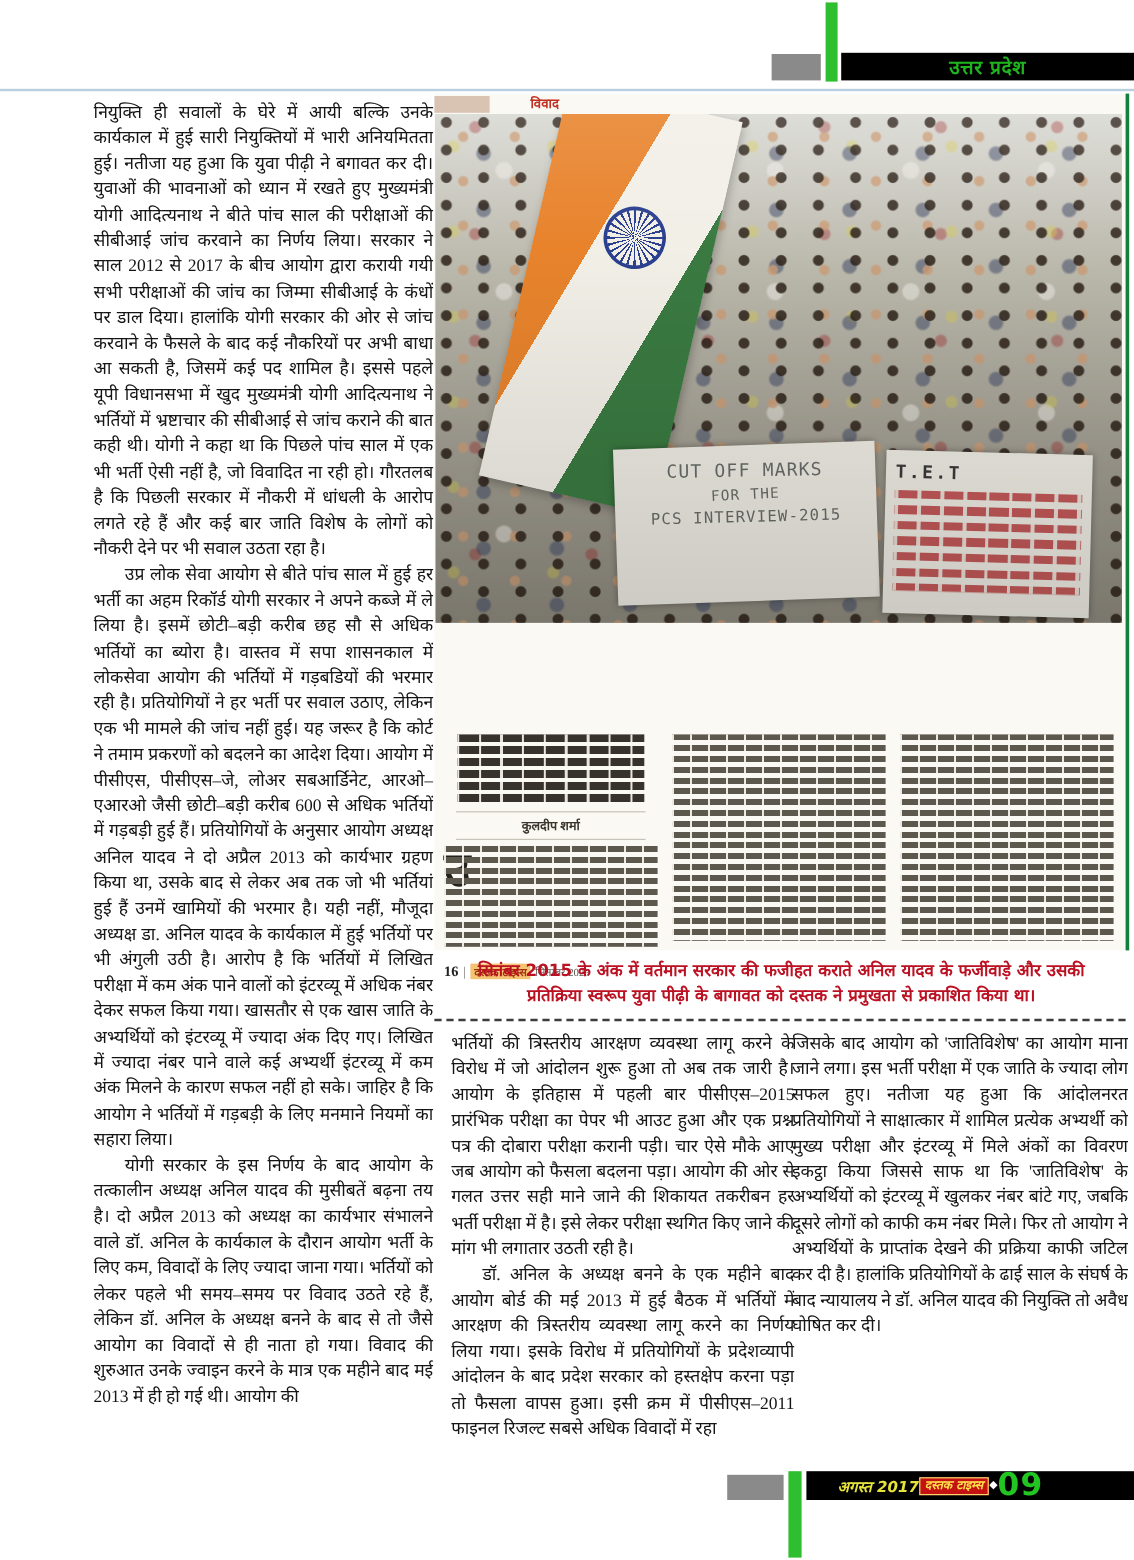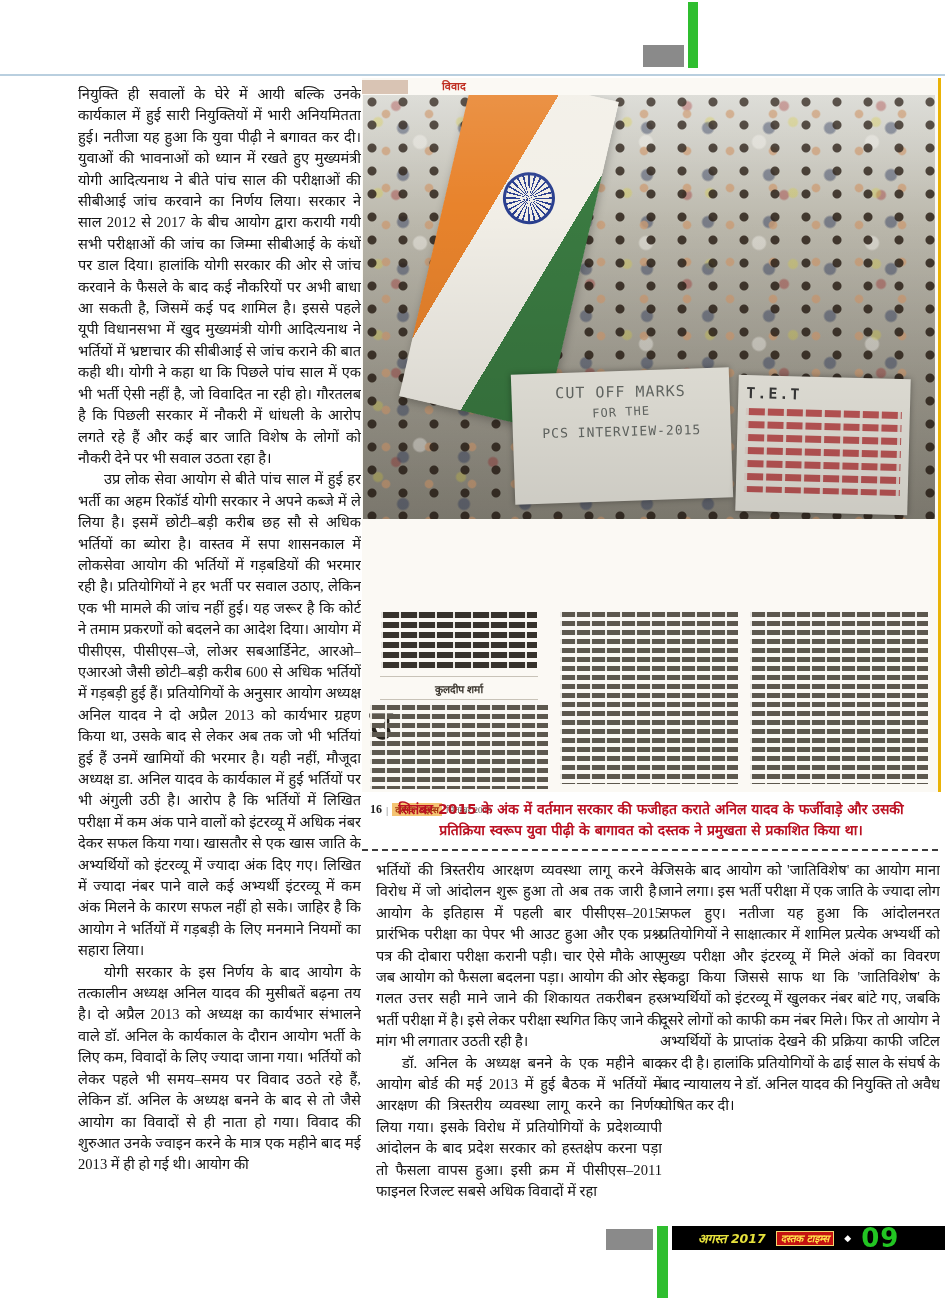--- a/index.html
+++ b/index.html
@@ -18,21 +18,21 @@
   
   .col{position:absolute;font-size:14.6px;line-height:21.4px;text-align:justify;overflow:hidden;}
   .col p{margin:0;}
   .col p.ind{text-indent:26px;}
   .col-left{left:78px;top:84px;width:283px;height:1118px;}
   .col-mid{left:376px;top:860px;width:286px;height:342px;}
   .col-right{left:660px;top:860px;width:280px;height:342px;}
 
   
   .clipping{position:absolute;left:362px;top:78px;width:576px;height:714px;background:#fbf9f4;
-            border-right:3px solid #eab308;}
+            border-right:3px solid #15803d;}
   .clip-tan{position:absolute;left:0;top:2px;width:46px;height:14px;background:#d9c4b4;}
   .clip-edge-label{position:absolute;left:80px;top:0;font-size:11px;font-weight:bold;color:#c03024;}
   
   .photo{position:absolute;left:1px;top:17px;width:572px;height:424px;overflow:hidden;
          background-color:#b5b2a6;
          background-image:
            radial-gradient(circle 5px at 9px 7px, rgba(44,33,24,.85) 0 4px, rgba(44,33,24,0) 5px),
            radial-gradient(circle 5px at 23px 19px, rgba(203,156,117,.8) 0 3.5px, rgba(203,156,117,0) 5px),
            radial-gradient(circle 7px at 40px 33px, rgba(66,76,104,.55) 0 5px, rgba(66,76,104,0) 7px),
            radial-gradient(circle 6px at 15px 27px, rgba(214,204,74,.4) 0 4px, rgba(214,204,74,0) 6px),
@@ -97,35 +97,38 @@
   
   .caption{position:absolute;left:366px;top:799px;width:570px;text-align:center;
            font-family:"DejaVu Sans","Liberation Sans",sans-serif;
            font-size:14px;font-weight:bold;line-height:21px;color:#bb1122;padding:0 18px;box-sizing:border-box;}
   .dashes{position:absolute;left:362px;top:849px;width:576px;border-top:2px dashed #3c3c3c;}
 
   
   .ftr-gray{position:absolute;left:606px;top:1229px;width:47px;height:21px;background:#8a8a8a;}
   .ftr-green{position:absolute;left:657px;top:1226px;width:11px;height:72px;background:#2fbe2f;}
   .ftr-black{position:absolute;left:672px;top:1226px;width:273px;height:24px;background:#000;
-             display:flex;align-items:center;gap:10px;padding-left:26px;box-sizing:border-box;
+             display:flex;align-items:center;padding-left:26px;box-sizing:border-box;
              font-family:"DejaVu Sans","Liberation Sans",sans-serif;}
   .ftr-month{color:#e6e23c;font-size:12.5px;font-weight:bold;font-style:italic;}
   .ftr-logo{background:#c41111;border:1px solid #f5d76e;color:#ffe24a;font-size:10px;
             font-weight:bold;font-style:italic;padding:0 4px;line-height:13px;}
   .ftr-bullet{color:#fff;font-size:9px;}
   .ftr-page{color:#22c522;font-size:26px;font-weight:900;letter-spacing:1px;}
 </style>
 </head>
 <body>
 
 <div class="page">
 
   <div class="hdr-gray"></div>
   <div class="hdr-green"></div>
+  <div class="hdr-black">
+    <span>उत्तर प्रदेश</span>
+  </div>
   <div class="hdr-rule"></div>
 
   <div class="col col-left">
     <p>नियुक्ति ही सवालों के घेरे में आयी बल्कि उनके कार्यकाल में हुई सारी नियुक्तियों में भारी अनियमितता हुई। नतीजा यह हुआ कि युवा पीढ़ी ने बगावत कर दी। युवाओं की भावनाओं को ध्यान में रखते हुए मुख्यमंत्री योगी आदित्यनाथ ने बीते पांच साल की परीक्षाओं की सीबीआई जांच करवाने का निर्णय लिया। सरकार ने साल 2012 से 2017 के बीच आयोग द्वारा करायी गयी सभी परीक्षाओं की जांच का जिम्मा सीबीआई के कंधों पर डाल दिया। हालांकि योगी सरकार की ओर से जांच करवाने के फैसले के बाद कई नौकरियों पर अभी बाधा आ सकती है, जिसमें कई पद शामिल है। इससे पहले यूपी विधानसभा में खुद मुख्यमंत्री योगी आदित्यनाथ ने भर्तियों में भ्रष्टाचार की सीबीआई से जांच कराने की बात कही थी। योगी ने कहा था कि पिछले पांच साल में एक भी भर्ती ऐसी नहीं है, जो विवादित ना रही हो। गौरतलब है कि पिछली सरकार में नौकरी में धांधली के आरोप लगते रहे हैं और कई बार जाति विशेष के लोगों को नौकरी देने पर भी सवाल उठता रहा है।</p>
     <p class="ind">उप्र लोक सेवा आयोग से बीते पांच साल में हुई हर भर्ती का अहम रिकॉर्ड योगी सरकार ने अपने कब्जे में ले लिया है। इसमें छोटी–बड़ी करीब छह सौ से अधिक भर्तियों का ब्योरा है। वास्तव में सपा शासनकाल में लोकसेवा आयोग की भर्तियों में गड़बडियों की भरमार रही है। प्रतियोगियों ने हर भर्ती पर सवाल उठाए, लेकिन एक भी मामले की जांच नहीं हुई। यह जरूर है कि कोर्ट ने तमाम प्रकरणों को बदलने का आदेश दिया। आयोग में पीसीएस, पीसीएस–जे, लोअर सबआर्डिनेट, आरओ–एआरओ जैसी छोटी–बड़ी करीब 600 से अधिक भर्तियों में गड़बड़ी हुई हैं। प्रतियोगियों के अनुसार आयोग अध्यक्ष अनिल यादव ने दो अप्रैल 2013 को कार्यभार ग्रहण किया था, उसके बाद से लेकर अब तक जो भी भर्तियां हुई हैं उनमें खामियों की भरमार है। यही नहीं, मौजूदा अध्यक्ष डा. अनिल यादव के कार्यकाल में हुई भर्तियों पर भी अंगुली उठी है। आरोप है कि भर्तियों में लिखित परीक्षा में कम अंक पाने वालों को इंटरव्यू में अधिक नंबर देकर सफल किया गया। खासतौर से एक खास जाति के अभ्यर्थियों को इंटरव्यू में ज्यादा अंक दिए गए। लिखित में ज्यादा नंबर पाने वाले कई अभ्यर्थी इंटरव्यू में कम अंक मिलने के कारण सफल नहीं हो सके। जाहिर है कि आयोग ने भर्तियों में गड़बड़ी के लिए मनमाने नियमों का सहारा लिया।</p>
     <p class="ind">योगी सरकार के इस निर्णय के बाद आयोग के तत्कालीन अध्यक्ष अनिल यादव की मुसीबतें बढ़ना तय है। दो अप्रैल 2013 को अध्यक्ष का कार्यभार संभालने वाले डॉ. अनिल के कार्यकाल के दौरान आयोग भर्ती के लिए कम, विवादों के लिए ज्यादा जाना गया। भर्तियों को लेकर पहले भी समय–समय पर विवाद उठते रहे हैं, लेकिन डॉ. अनिल के अध्यक्ष बनने के बाद से तो जैसे आयोग का विवादों से ही नाता हो गया। विवाद की शुरुआत उनके ज्वाइन करने के मात्र एक महीने बाद मई 2013 में ही हो गई थी। आयोग की</p>
   </div>
 
   <div class="clipping">
     <div class="clip-tan"></div>

